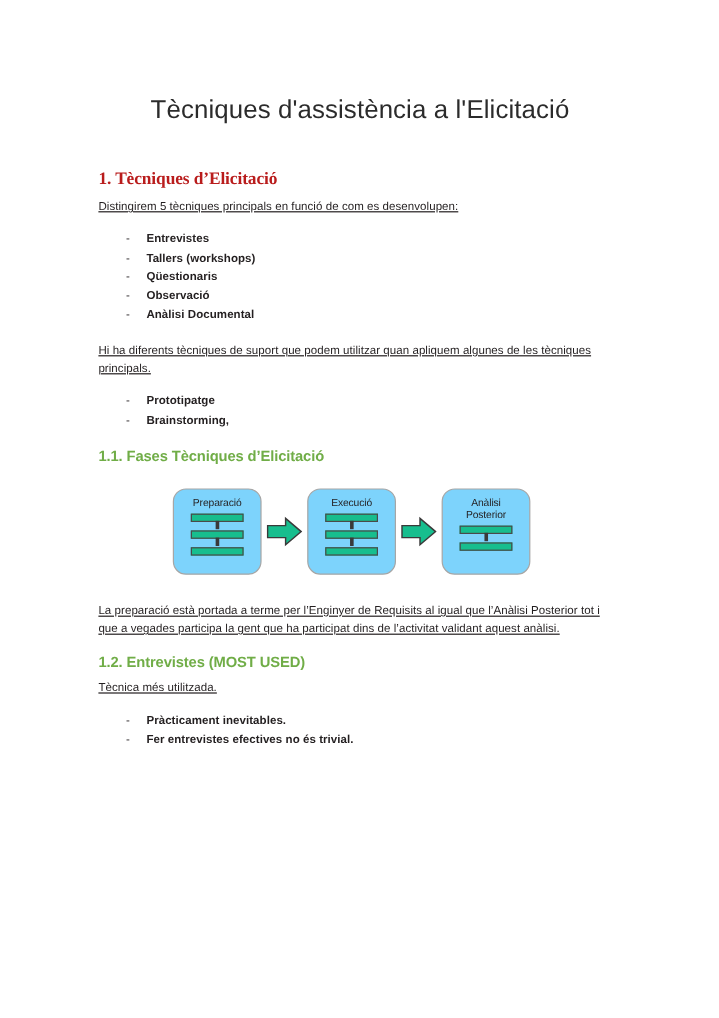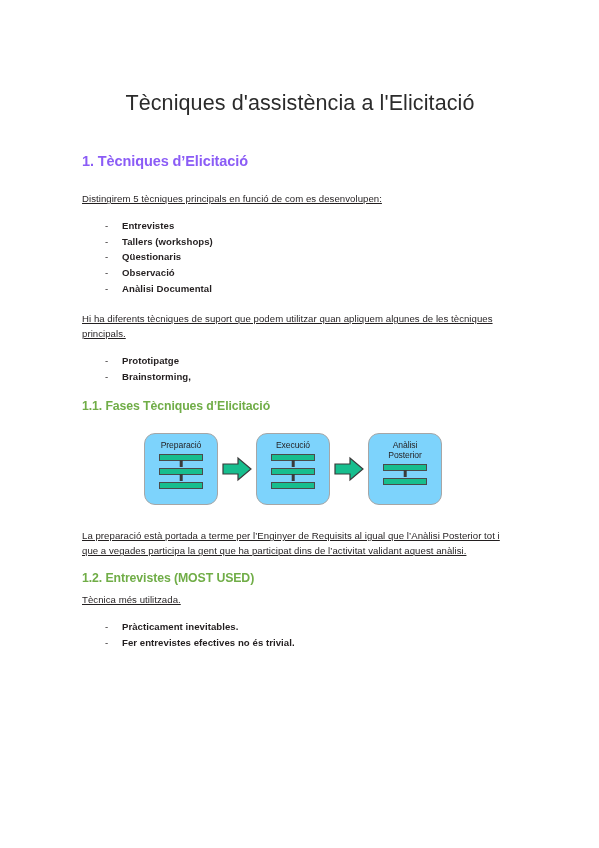--- a/index.html
+++ b/index.html
@@ -12,42 +12,43 @@
     width: 599px;
     height: 848px;
     background: #ffffff;
     overflow: hidden;
     font-family: "Liberation Sans", sans-serif;
     color: #231f20;
   }
   .content {
     position: absolute;
     left: 82px;
-    top: 16px;
+    top: 4px;
     width: 436px;
   }
 
   .doc-title {
     text-align: center;
     font-size: 21.5px;
     font-weight: 400;
     letter-spacing: 0.1px;
     color: #2b2b2b;
     margin: 0;
     padding-top: 74px;
     line-height: 1.25;
   }
 
   .h1 {
     font-size: 14.5px;
     font-weight: 700;
-    color: #8b5cf6;
-    margin: 21px 0 14px 0;
+    color: #b91c1c;
+    margin: 21px 0 0 0;
     line-height: 1.2;
     letter-spacing: -0.1px;
+    font-family: Liberation Serif, serif;
   }
   .h2 {
     font-size: 12.3px;
     font-weight: 700;
     color: #70AD47;
     margin: 0;
     line-height: 1.2;
     letter-spacing: -0.1px;
   }
 

